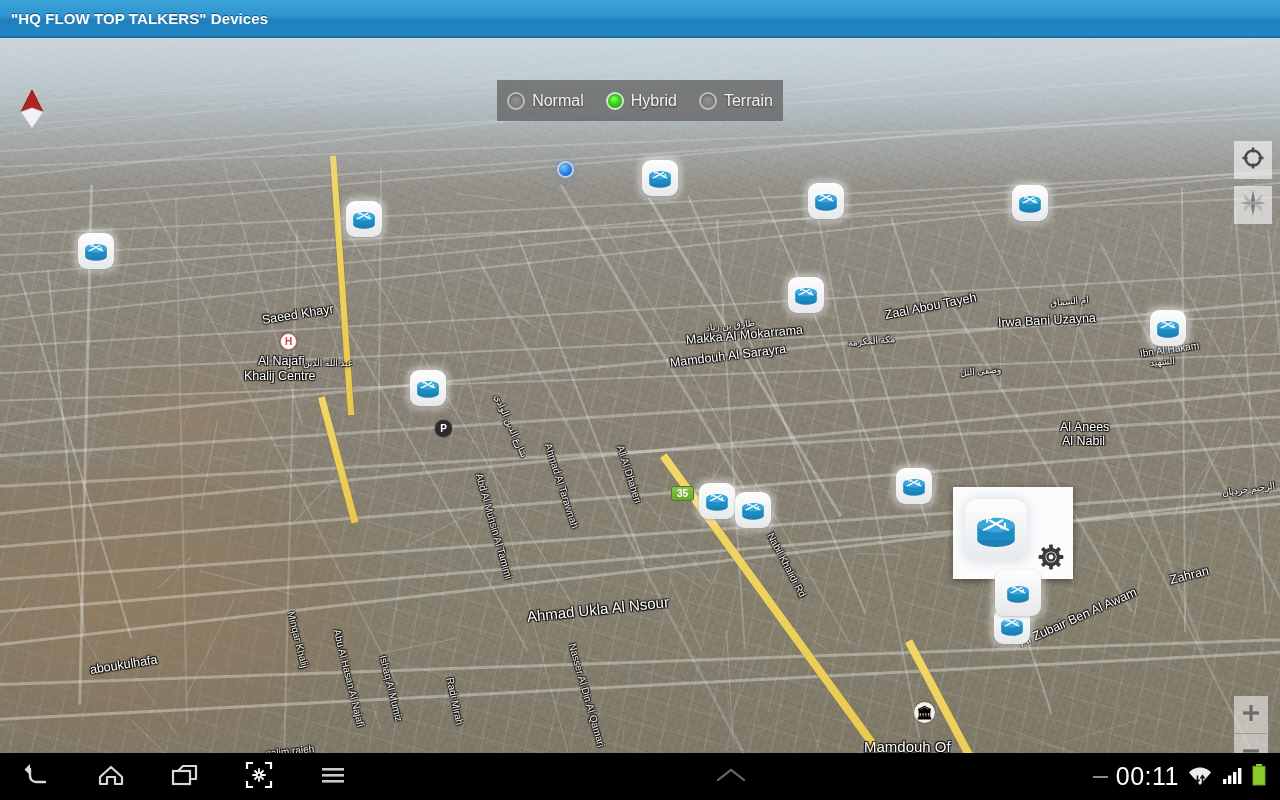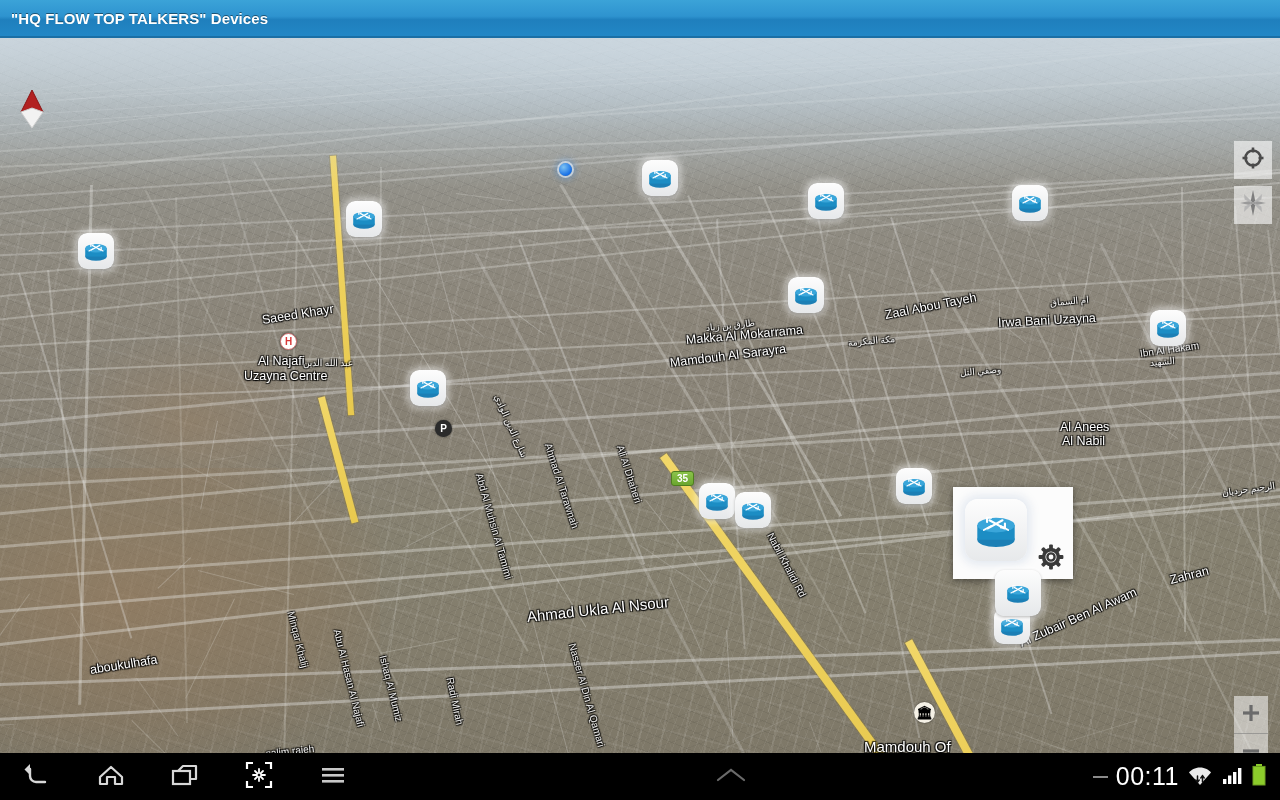--- a/index.html
+++ b/index.html
@@ -456,21 +456,21 @@
     <div class="hiway" style="left:330px; top:118px; width:6px; height:260px; transform:rotate(-4deg);"></div>
     <div class="hiway" style="left:318px; top:360px; width:7px; height:130px; transform:rotate(-15deg);"></div>
     <div class="hiway" style="left:660px; top:420px; width:8px; height:420px; transform:rotate(-36deg);"></div>
     <div class="hiway" style="left:905px; top:605px; width:8px; height:230px; transform:rotate(-28deg);"></div>
 
     <div class="haze"></div>
 
     <div id="labels">
         <div class="lbl" style="left:262px;top:275px;transform:rotate(-9deg);transform-origin:0 50%;">Saeed Khayr</div>
         <div class="lbl" style="left:258px;top:316px;transform:rotate(0deg);transform-origin:0 50%;">Al Najafi</div>
-        <div class="lbl" style="left:244px;top:331px;transform:rotate(0deg);transform-origin:0 50%;">Uzayna Centre</div>
+        <div class="lbl" style="left:244px;top:331px;transform:rotate(0deg);transform-origin:0 50%;">Khalij Centre</div>
         <div class="lbl" style="left:686px;top:295px;transform:rotate(-5deg);transform-origin:0 50%;">Makka Al Mokarrama</div>
         <div class="lbl" style="left:670px;top:318px;transform:rotate(-7deg);transform-origin:0 50%;">Mamdouh Al Sarayra</div>
         <div class="lbl" style="left:885px;top:270px;transform:rotate(-11deg);transform-origin:0 50%;">Zaal Abou Tayeh</div>
         <div class="lbl" style="left:998px;top:278px;transform:rotate(-3deg);transform-origin:0 50%;">Irwa Bani Uzayna</div>
         <div class="lbl" style="left:1060px;top:382px;transform:rotate(0deg);transform-origin:0 50%;">Al Anees</div>
         <div class="lbl" style="left:1062px;top:396px;transform:rotate(0deg);transform-origin:0 50%;">Al Nabil</div>
         <div class="lbl big" style="left:527px;top:570px;transform:rotate(-6deg);transform-origin:0 50%;">Ahmad Ukla Al Nsour</div>
         <div class="lbl big" style="left:864px;top:700px;transform:rotate(0deg);transform-origin:0 50%;">Mamdouh Of</div>
         <div class="lbl" style="left:1170px;top:535px;transform:rotate(-14deg);transform-origin:0 50%;">Zahran</div>
         <div class="lbl" style="left:1020px;top:598px;transform:rotate(-24deg);transform-origin:0 50%;">Al Zubair Ben Al Awam</div>
@@ -666,33 +666,47 @@
         <path d="M22,30 L40,20"></path>
               <path d="M42,30 L24,20"></path>
         <path d="M21,22 L21,17 L26,17"></path>
               <path d="M43,24 L43,29 L38,29"></path>
       </g>
       <path d="M17,32 L26,27 M47,32 L38,27" stroke="#ffffff" stroke-width="2.2" stroke-linecap="round" fill="none"></path>
     </svg>
         </div>
       </div>
 
-    <div class="shield" id="shield" style="left: 671px; top: 433px;">
+    <div class="shield" id="shield" style="left: 671px; top: 448px;">
       <span>35</span>
     </div>
 
     <div class="bluedot" id="bluedot" style="left: 559px; top: 125px;"></div>
 
     <div id="northneedle">
       <svg viewBox="0 0 32 46">
         <polygon points="16,4 27,26 16,22 5,26" fill="#b22222" stroke="#8a1414" stroke-width="1"></polygon>
         <polygon points="16,22 27,26 16,42 5,26" fill="#f2f2f2" stroke="#cfcfcf" stroke-width="1"></polygon>
       </svg>
     </div>
 
+    <div id="maptype">
+      <div class="mt-opt">
+        <span class="radio"></span>
+        <span class="mt-label">Normal</span>
+      </div>
+      <div class="mt-opt">
+        <span class="radio on"></span>
+        <span class="mt-label">Hybrid</span>
+      </div>
+      <div class="mt-opt">
+        <span class="radio"></span>
+        <span class="mt-label">Terrain</span>
+      </div>
+    </div>
 
     <div class="mapbtn" id="btn-mylocation">
       <span>
         <svg width="24" height="24" viewBox="0 0 24 24">
           <circle cx="12" cy="12" r="7.5" fill="none" stroke="#4a4a4a" stroke-width="2.6"></circle>
           <line x1="12" y1="1.5" x2="12" y2="6.5" stroke="#4a4a4a" stroke-width="2.6"></line>
           <line x1="12" y1="17.5" x2="12" y2="22.5" stroke="#4a4a4a" stroke-width="2.6"></line>
           <line x1="1.5" y1="12" x2="6.5" y2="12" stroke="#4a4a4a" stroke-width="2.6"></line>
           <line x1="17.5" y1="12" x2="22.5" y2="12" stroke="#4a4a4a" stroke-width="2.6"></line>
         </svg>

